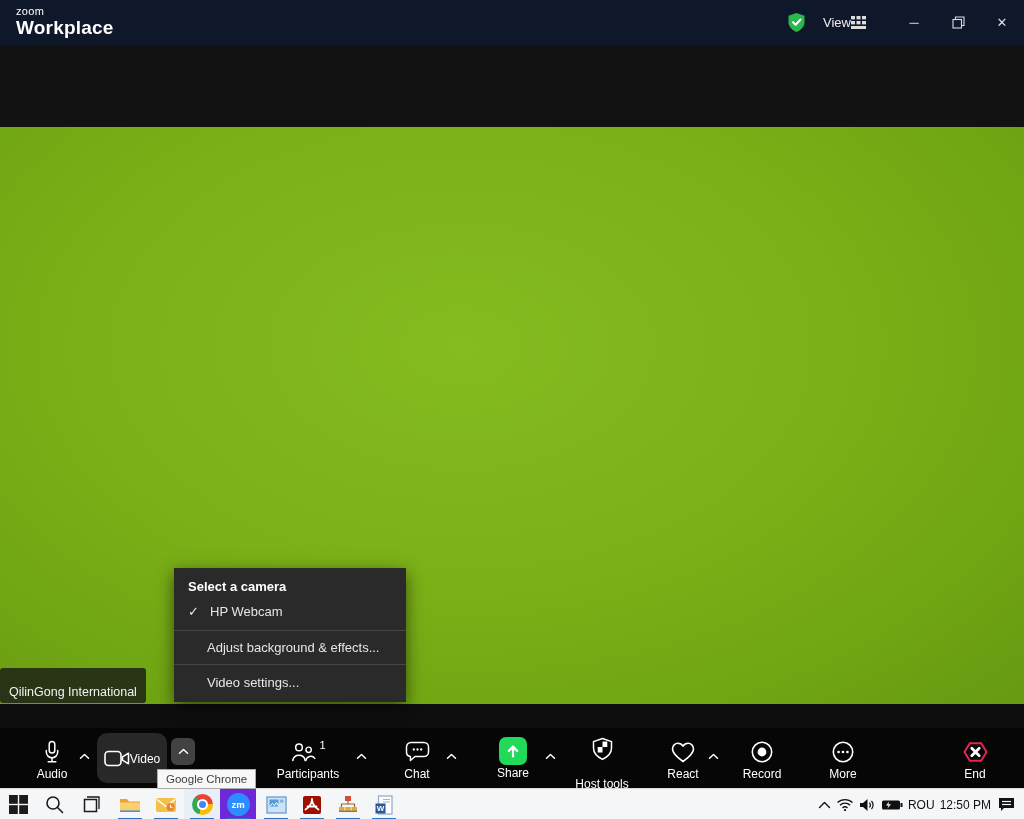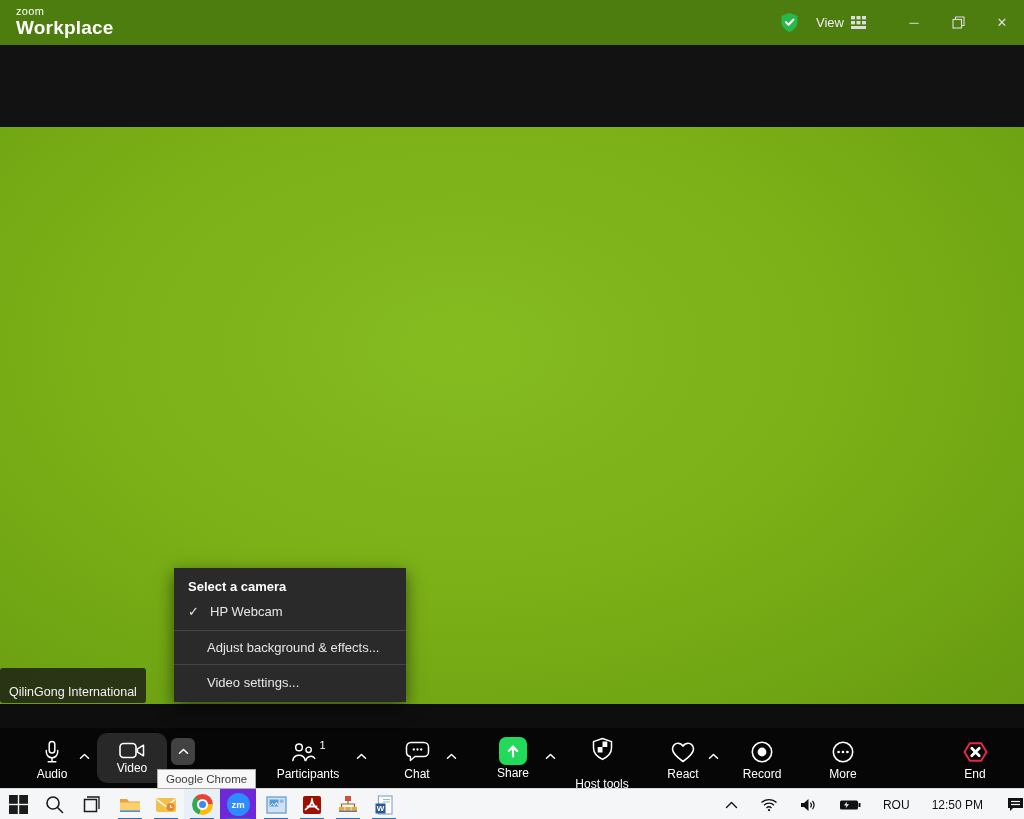--- a/index.html
+++ b/index.html
@@ -4,27 +4,27 @@
 <style>
   * { box-sizing: border-box; }
   html,body { margin:0; padding:0; }
   body {
     width:1024px; height:819px; overflow:hidden; position:relative;
     font-family:"Liberation Sans", sans-serif; background:#000;
   }
   .abs { position:absolute; }
 
   
-  .titlebar { left:0; top:0; width:1024px; height:45px; background:#4d7c0f; color:#fff; }
+  .titlebar { left:0; top:0; width:1024px; height:45px; background:#0f172a; color:#fff; }
   .logo { left:16px; top:6px; line-height:1.05; color:#fff; }
   .logo .l1 { font-size:11px; letter-spacing:.3px; }
   .logo .l2 { font-size:19px; font-weight:bold; letter-spacing:.2px; }
   .tb-right { right:0; top:0; height:45px; display:flex; align-items:center; }
   .shield-wrap { width:30px; display:flex; justify-content:center; }
-  .view-group { display:flex; align-items:center; gap:7px; margin:0 26px 0 12px; font-size:13px; color:#eee; }
+  .view-group { display:flex; align-items:center; margin:0 26px 0 12px; font-size:13px; color:#eee; }
   .winctl { width:44px; height:45px; display:flex; align-items:center; justify-content:center; color:#ddd; font-size:13px; }
 
   
   .band-top { left:0; top:45px; width:1024px; height:82px; background:#121212; }
   .video { left:0; top:127px; width:1024px; height:577px;
     background: radial-gradient(ellipse at 45% 38%, #85bc20 0%, #7bb017 48%, #71a614 75%, #679a11 100%); }
   .name-tag { left:0; bottom:1px; background:rgba(22,22,22,.78); color:#f2f2f2;
     font-size:12.5px; padding:17px 9px 4px; border-radius:3px; }
 
   .band-bottom { left:0; top:704px; width:1024px; height:24px; background:#0e0e0e; }
@@ -41,21 +41,21 @@
 
   
   .toolbar { left:0; top:728px; width:1024px; height:60px; background:#060606; }
   .ti { position:absolute; top:0; height:60px; padding-top:9px; display:flex;
     flex-direction:column; align-items:center; color:#fff; }
   .ti .irow { height:30px; display:flex; align-items:center; justify-content:center; }
   .ti .lbl { font-size:12px; margin-top:0; color:#fff; white-space:nowrap; }
   .chev-btn { position:absolute; top:22px; width:14px; height:12px; display:flex;
     align-items:center; justify-content:center; }
   .video-btn { position:absolute; left:97px; top:5px; width:70px; height:50px;
-    background:#282828; border-radius:10px; display:flex; flex-direction:column;
+    background:#282828; border-radius:10px; display:flex; flex-direction:row;
     align-items:center; justify-content:center; color:#fff; }
   .video-btn .lbl { font-size:12px; margin-top:2px; }
   .video-chev { position:absolute; left:171px; top:10px; width:24px; height:27px;
     background:#424242; border-radius:6px; display:flex; align-items:center; justify-content:center; }
   .share-box { width:28px; height:28px; border-radius:7px; display:flex;
     align-items:center; justify-content:center; }
   .p-count { font-size:11px; color:#fff; position:relative; top:-7px; margin-left:3px; }
 
   
   .tooltip { left:157px; top:769px; height:20px; padding:2px 8px 3px; background:#f7f7f7;
@@ -65,21 +65,21 @@
   
   .taskbar { left:0; top:788px; width:1024px; height:31px; background:#f5f6f7;
     border-top:1px solid #d9d9d9; z-index:40; }
   .slot { position:absolute; top:0; width:36px; height:31px; display:flex;
     align-items:center; justify-content:center; }
   .slot.run::after { content:""; position:absolute; left:6px; right:6px; bottom:0;
     height:2px; background:#2f6fb8; }
   .slot.open { background:#6d28d9; }
   .slot.open-lite { background:#e9eff6; }
   .tray { position:absolute; right:0; top:0; height:31px; display:flex; align-items:center;
-    gap:22px; padding-right:0; font-size:12px; color:#111; }
+    gap:5px; padding-right:9px; font-size:12px; color:#111; }
   .tray .txt { white-space:nowrap; }
 
   
   .chrome { width:21px; height:21px; border-radius:50%; position:relative;
     background: conic-gradient(from -45deg, #ea4335 0deg 130deg, #fbbc05 130deg 245deg, #34a853 245deg 360deg); }
   .chrome::before { content:""; position:absolute; left:5px; top:5px; width:11px; height:11px;
     background:#fff; border-radius:50%; }
   .chrome::after { content:""; position:absolute; left:7px; top:7px; width:7px; height:7px;
     background:#4285f4; border-radius:50%; }
   .zm-badge { width:23px; height:23px; border-radius:50%; background:#2d8cff; color:#fff;

